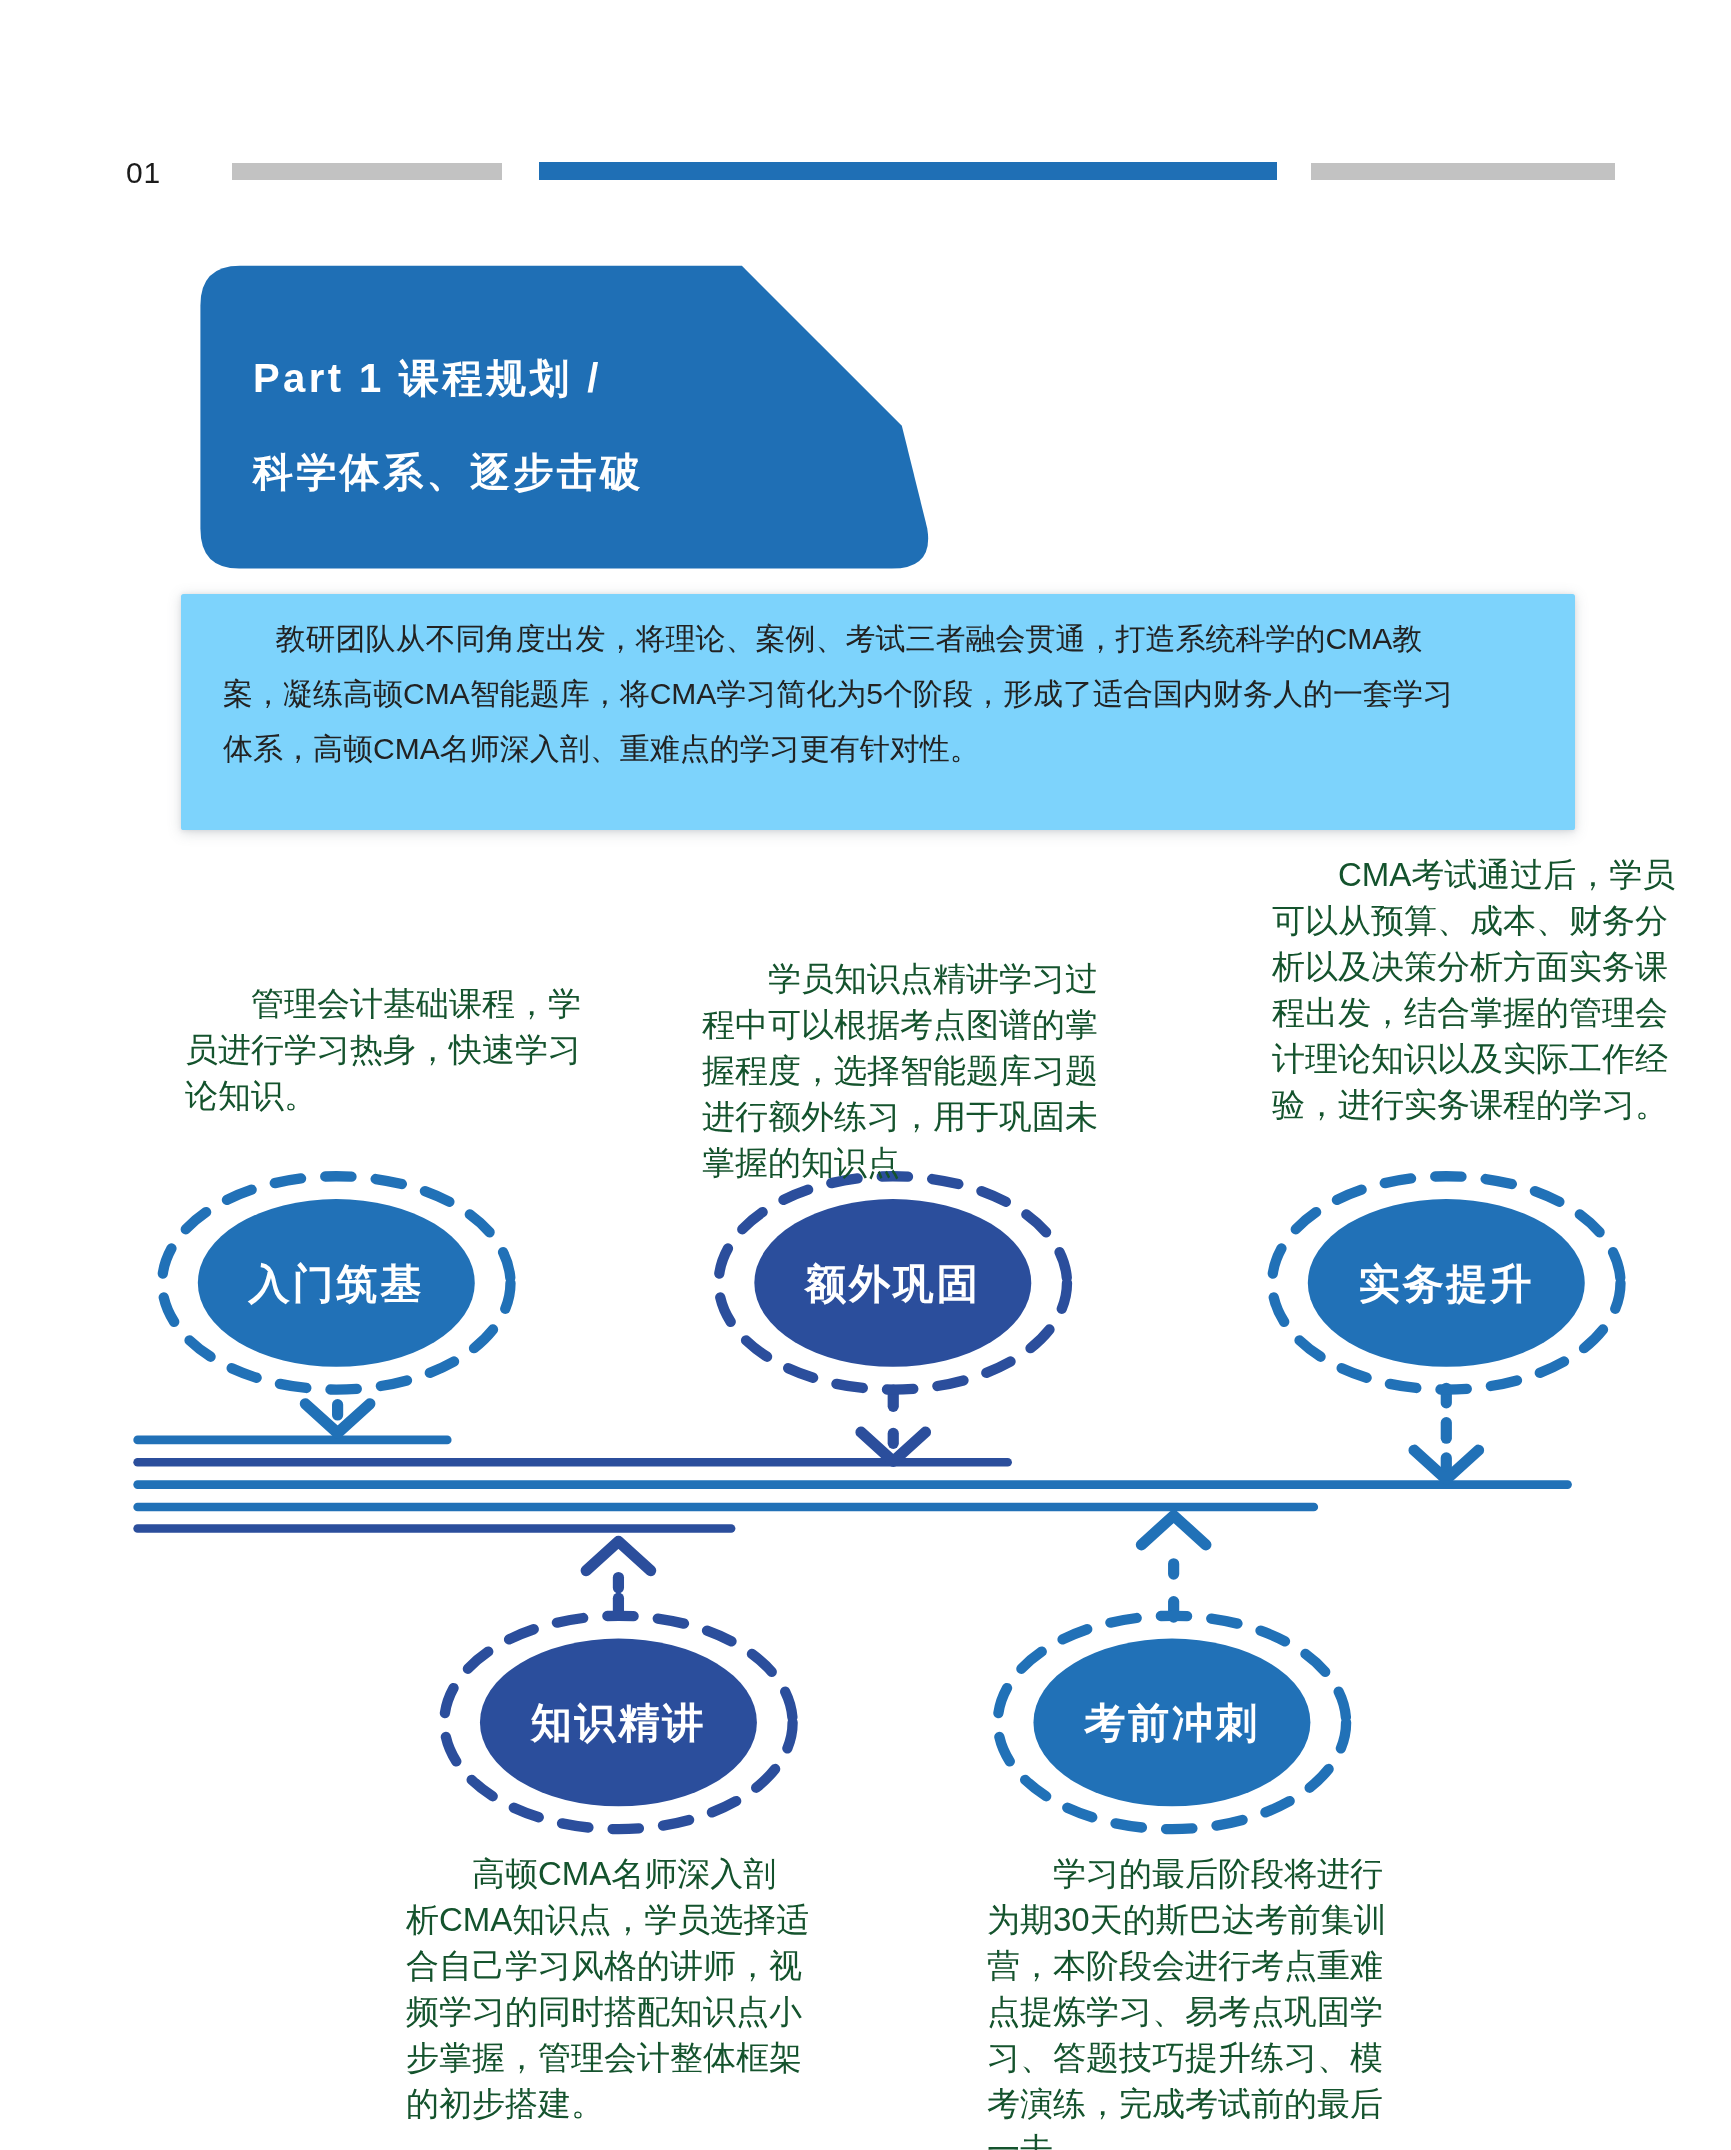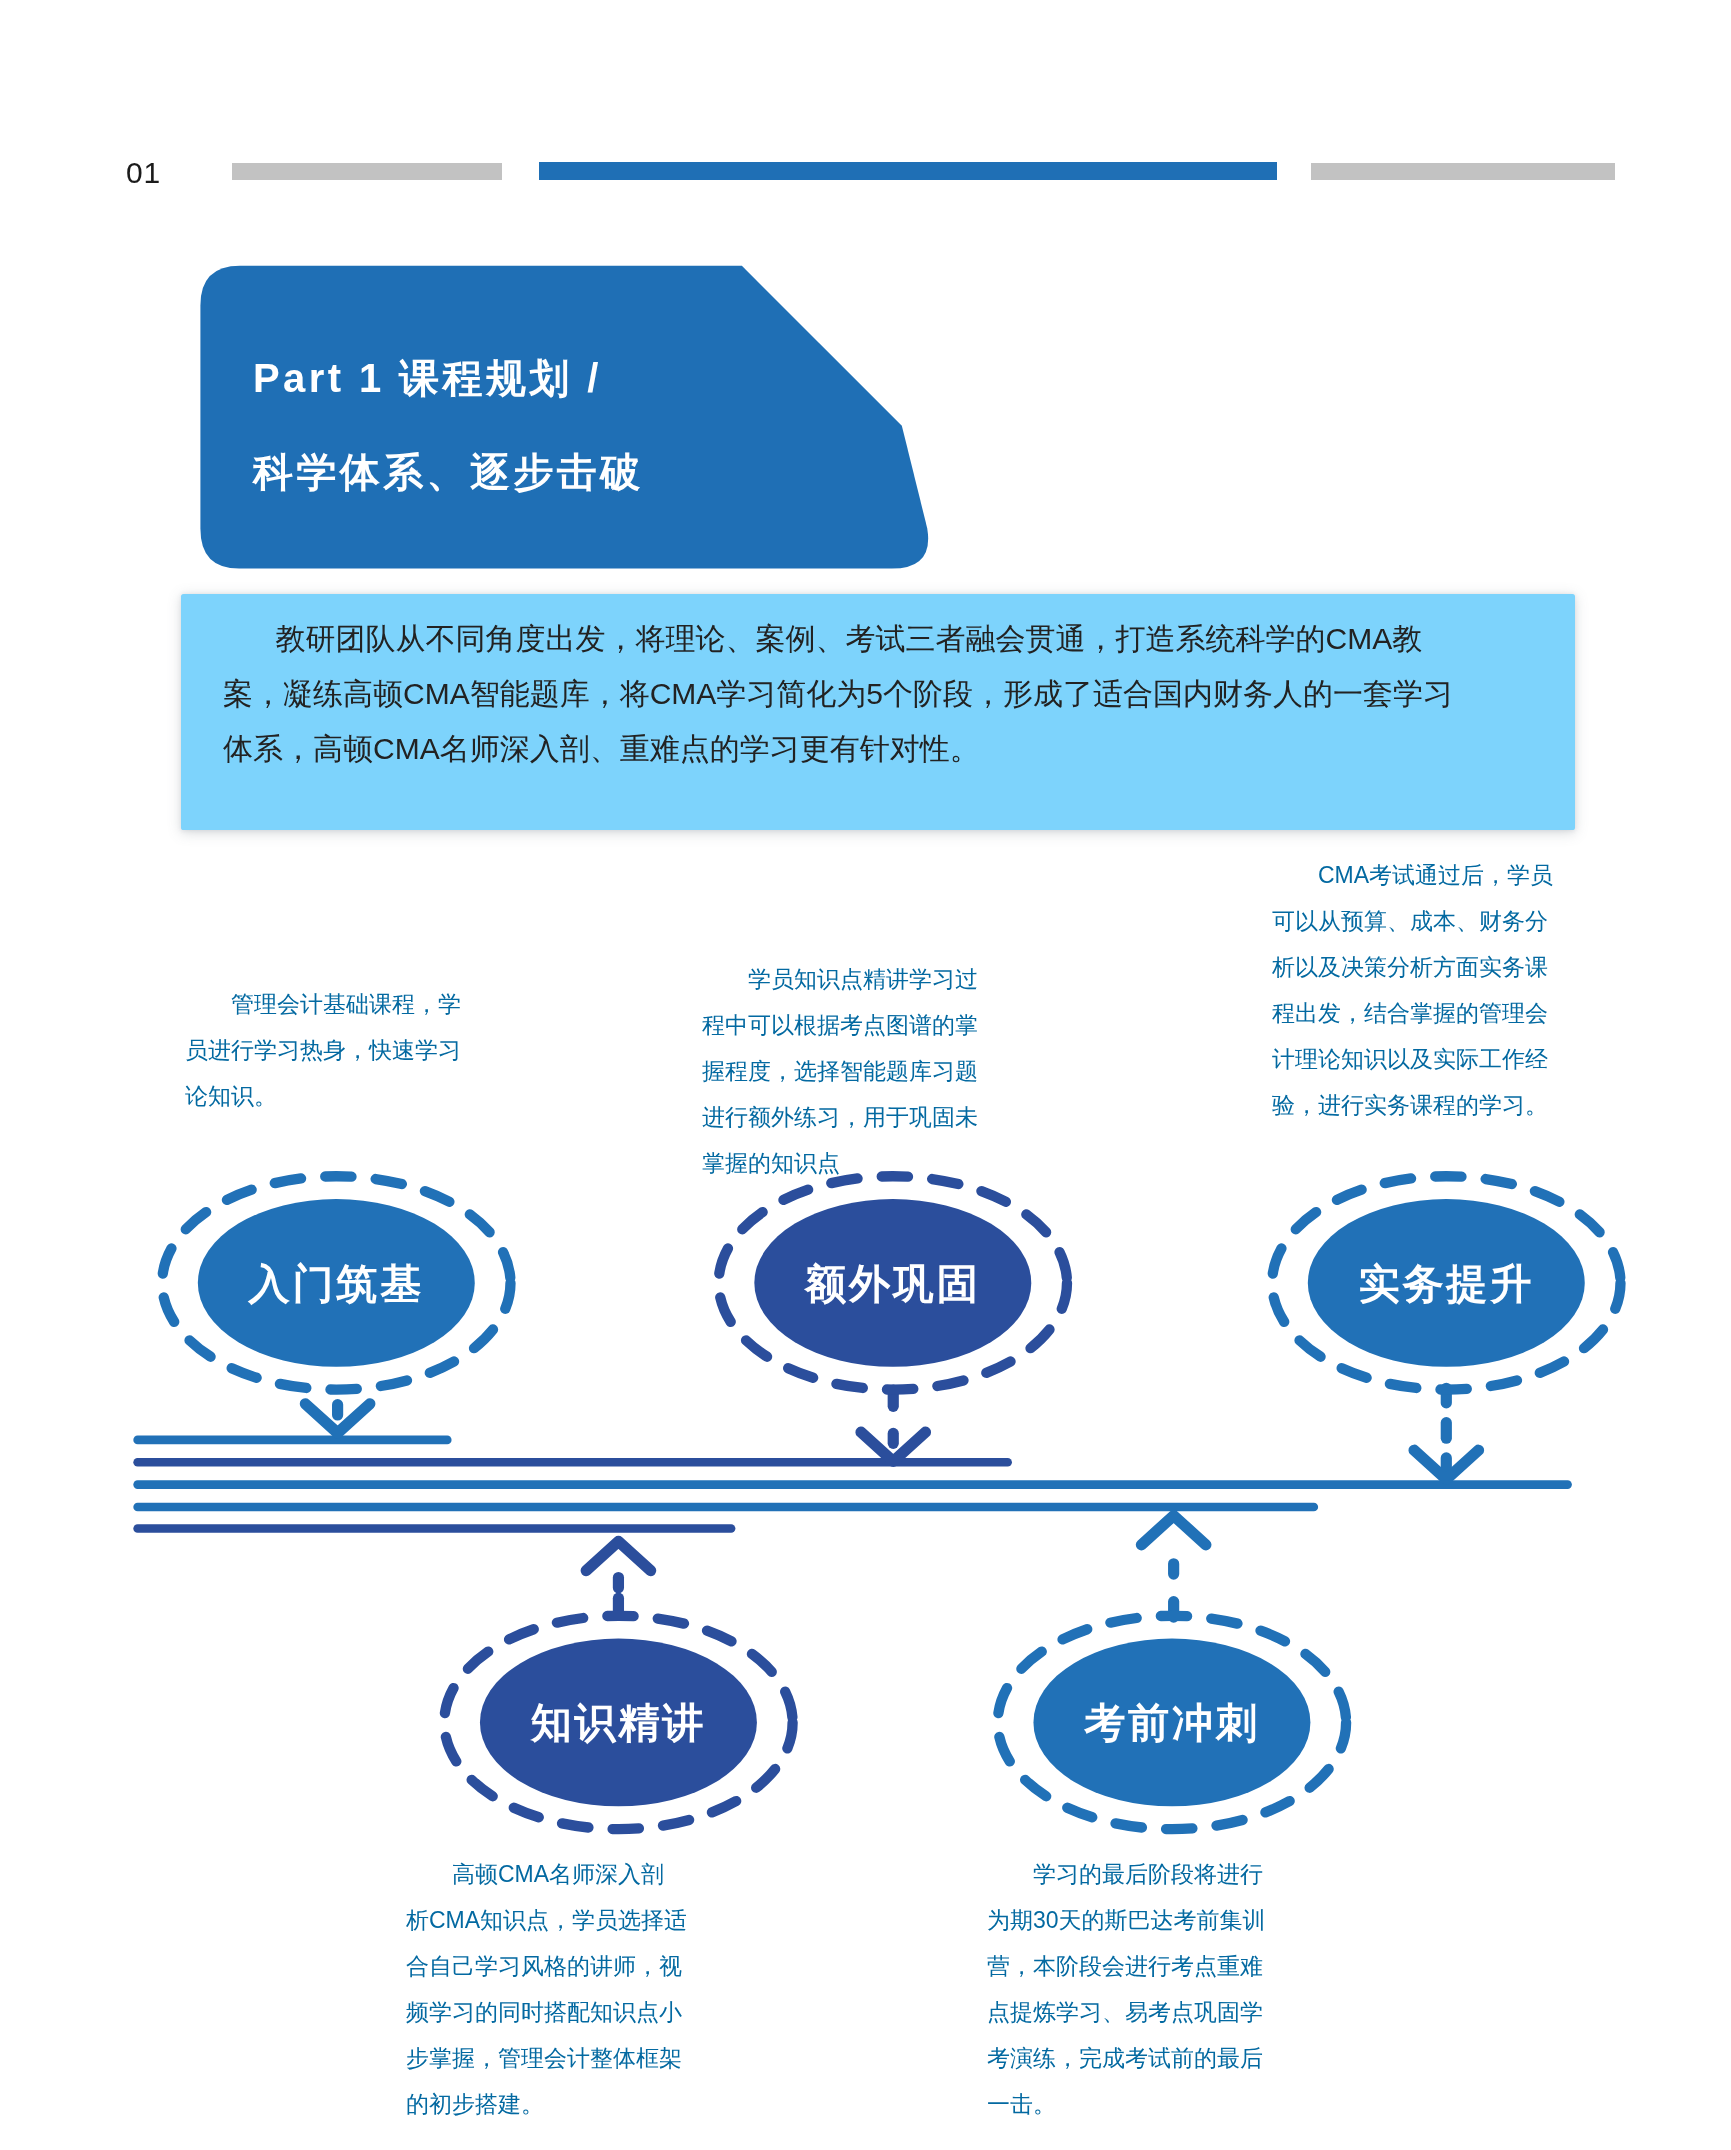--- a/index.html
+++ b/index.html
@@ -21,21 +21,21 @@
   
   #intro-box{
     left:181px;top:594px;width:1394px;height:236px;background:#7dd3fc;border-radius:2.6px;
     box-shadow:0 2.6px 13px rgba(100,110,125,.25),0 0.9px 4.3px rgba(100,110,125,.12);
     box-sizing:border-box;padding:17px 39px 0 42px;z-index:1;
   }
   .intro-line{font-size:30px;line-height:55px;color:#222222;white-space:nowrap;}
   .intro-line.first{text-indent:1.75em;}
   
   .desc-block{z-index:1;}
-  .desc-line{font-size:23px;line-height:46px;color:#0369a1;white-space:nowrap;}
+  .desc-line{font-size:33px;line-height:46px;color:#14532d;white-space:nowrap;}
   .desc-line.first{text-indent:2em;}
   #desc-0{left:185px;top:981px;width:387px;}
   #desc-1{left:702px;top:956px;width:387px;}
   #desc-2{left:1272px;top:852px;width:387px;}
   #desc-3{left:406px;top:1851px;width:404px;}
   #desc-4{left:987px;top:1851px;width:396px;}
   
   #diagram{left:0;top:0;z-index:0;}
   .stage-label{font-size:96px;font-weight:bold;letter-spacing:6px;fill:#ffffff;}
 </style>
@@ -151,18 +151,19 @@
     <div class="desc-line">频学习的同时搭配知识点小</div>
     <div class="desc-line">步掌握，管理会计整体框架</div>
     <div class="desc-line">的初步搭建。</div>
   </div>
 
   <div id="desc-4" class="abs desc-block">
     <div class="desc-line first">学习的最后阶段将进行</div>
     <div class="desc-line">为期30天的斯巴达考前集训</div>
     <div class="desc-line">营，本阶段会进行考点重难</div>
     <div class="desc-line">点提炼学习、易考点巩固学</div>
+    <div class="desc-line">习、答题技巧提升练习、模</div>
     <div class="desc-line">考演练，完成考试前的最后</div>
     <div class="desc-line">一击。</div>
   </div>
 
 </div>
 
 
 </body></html>

